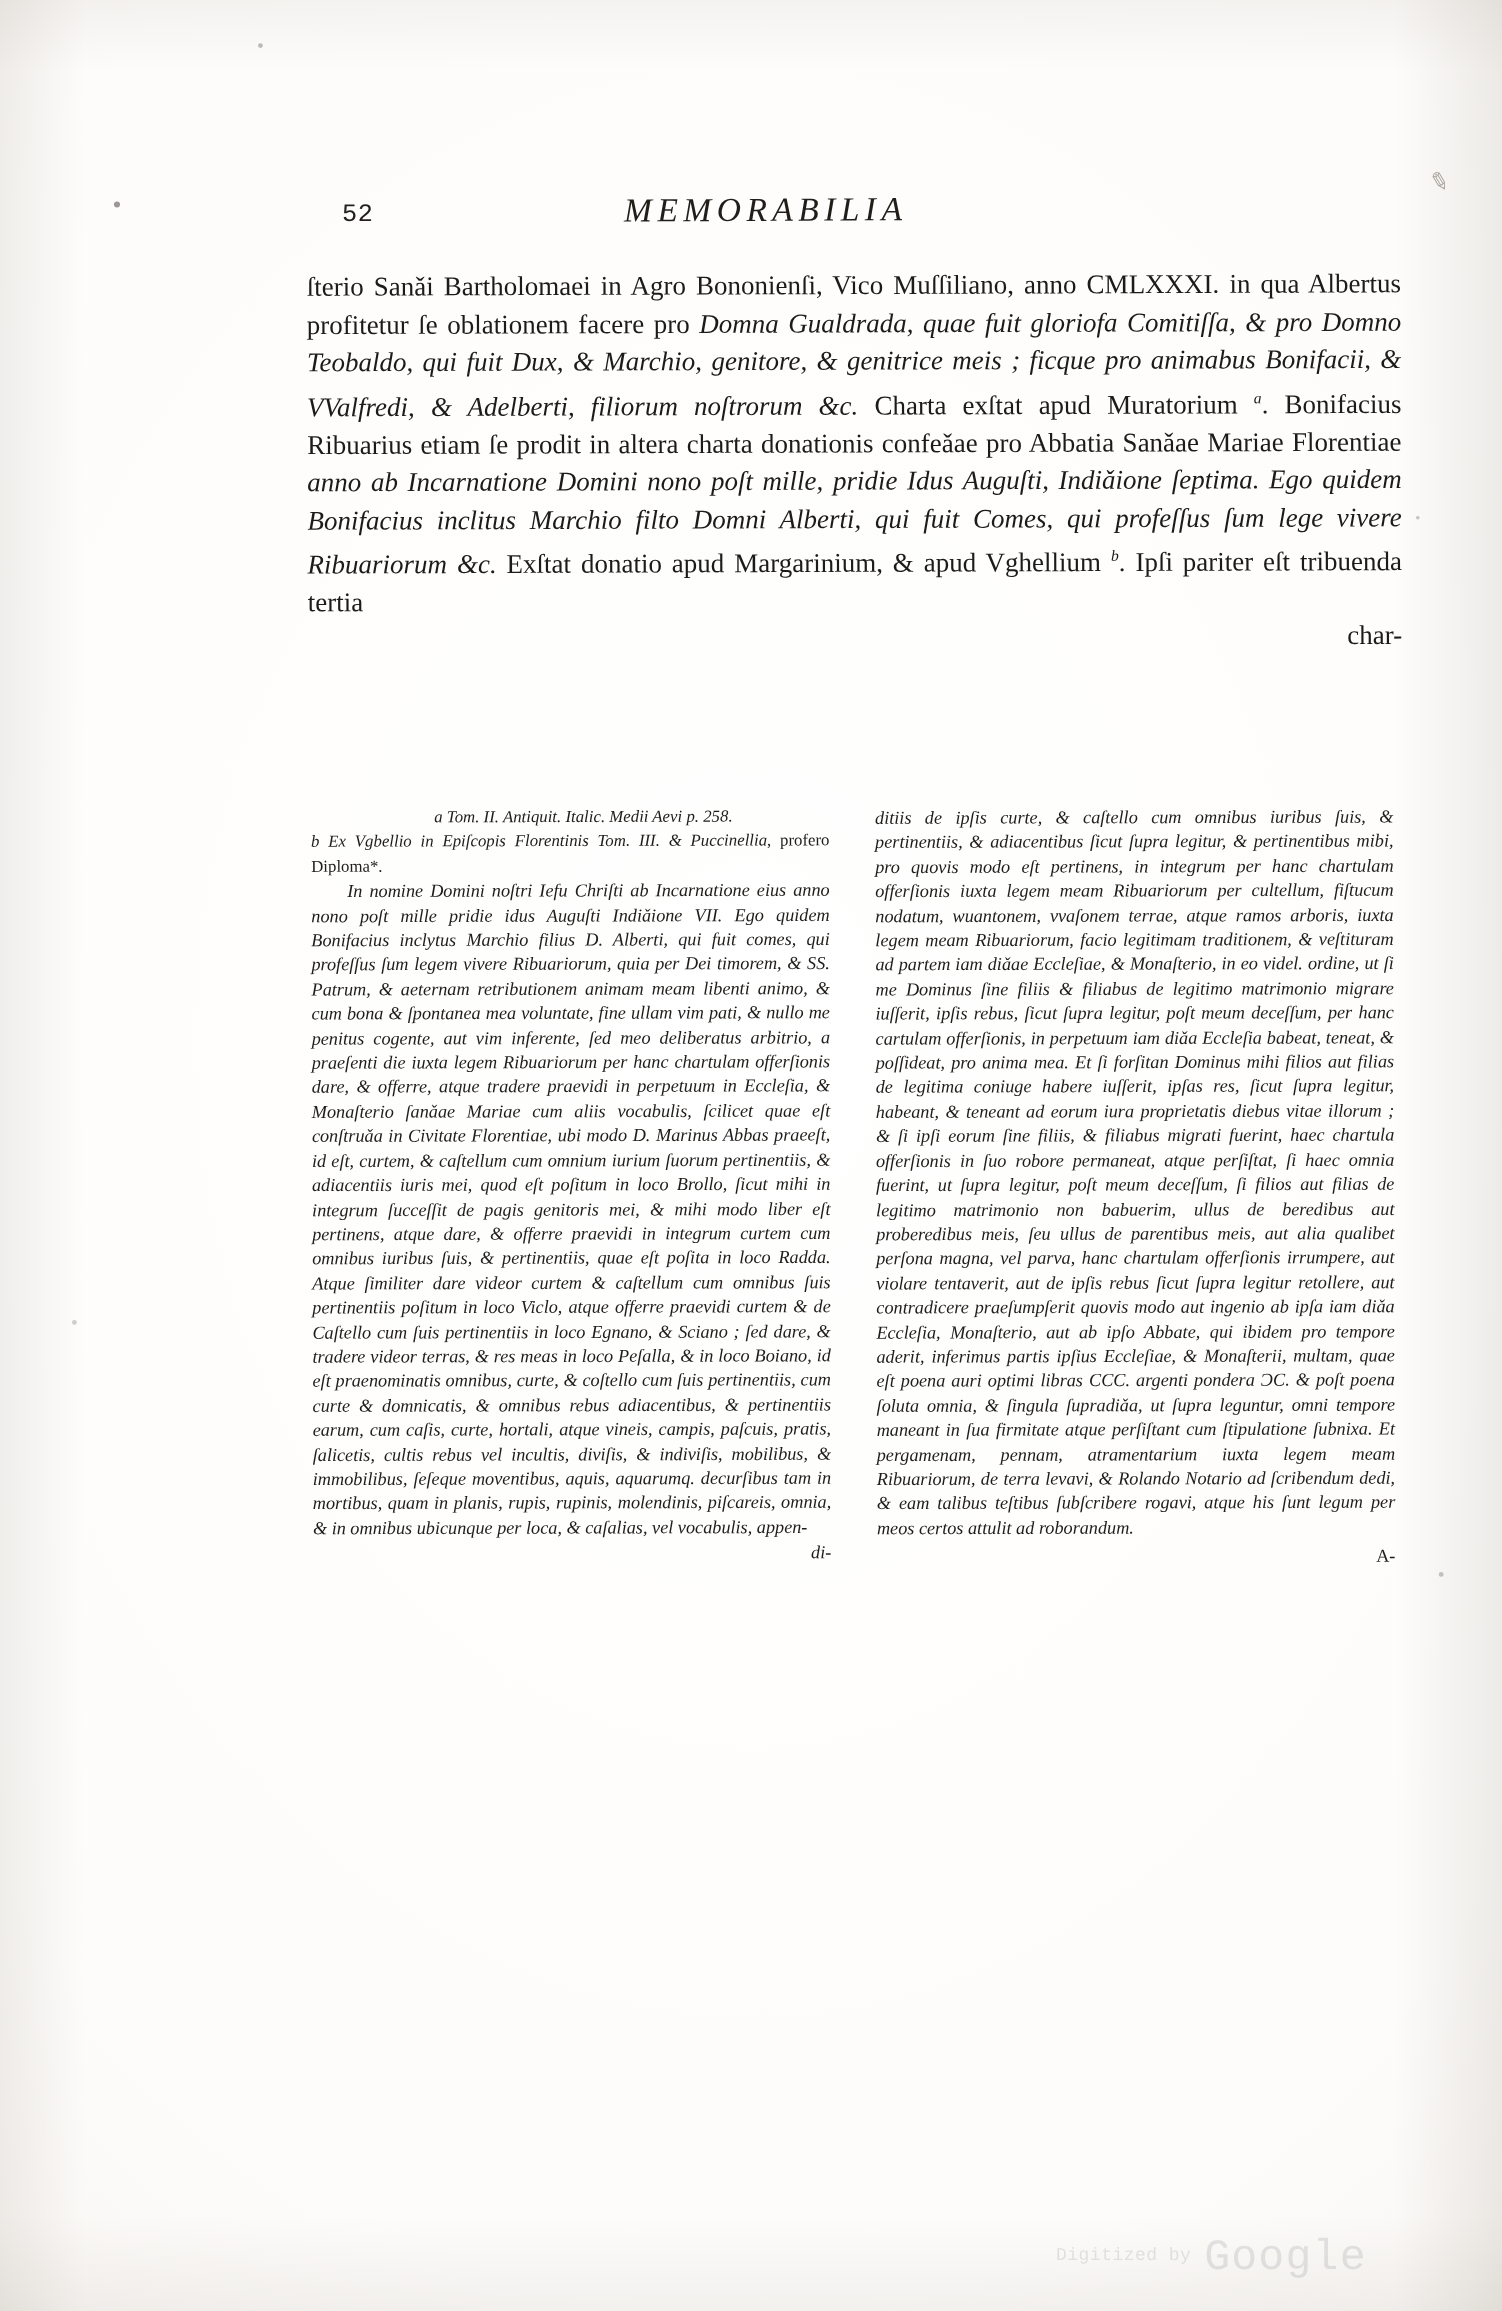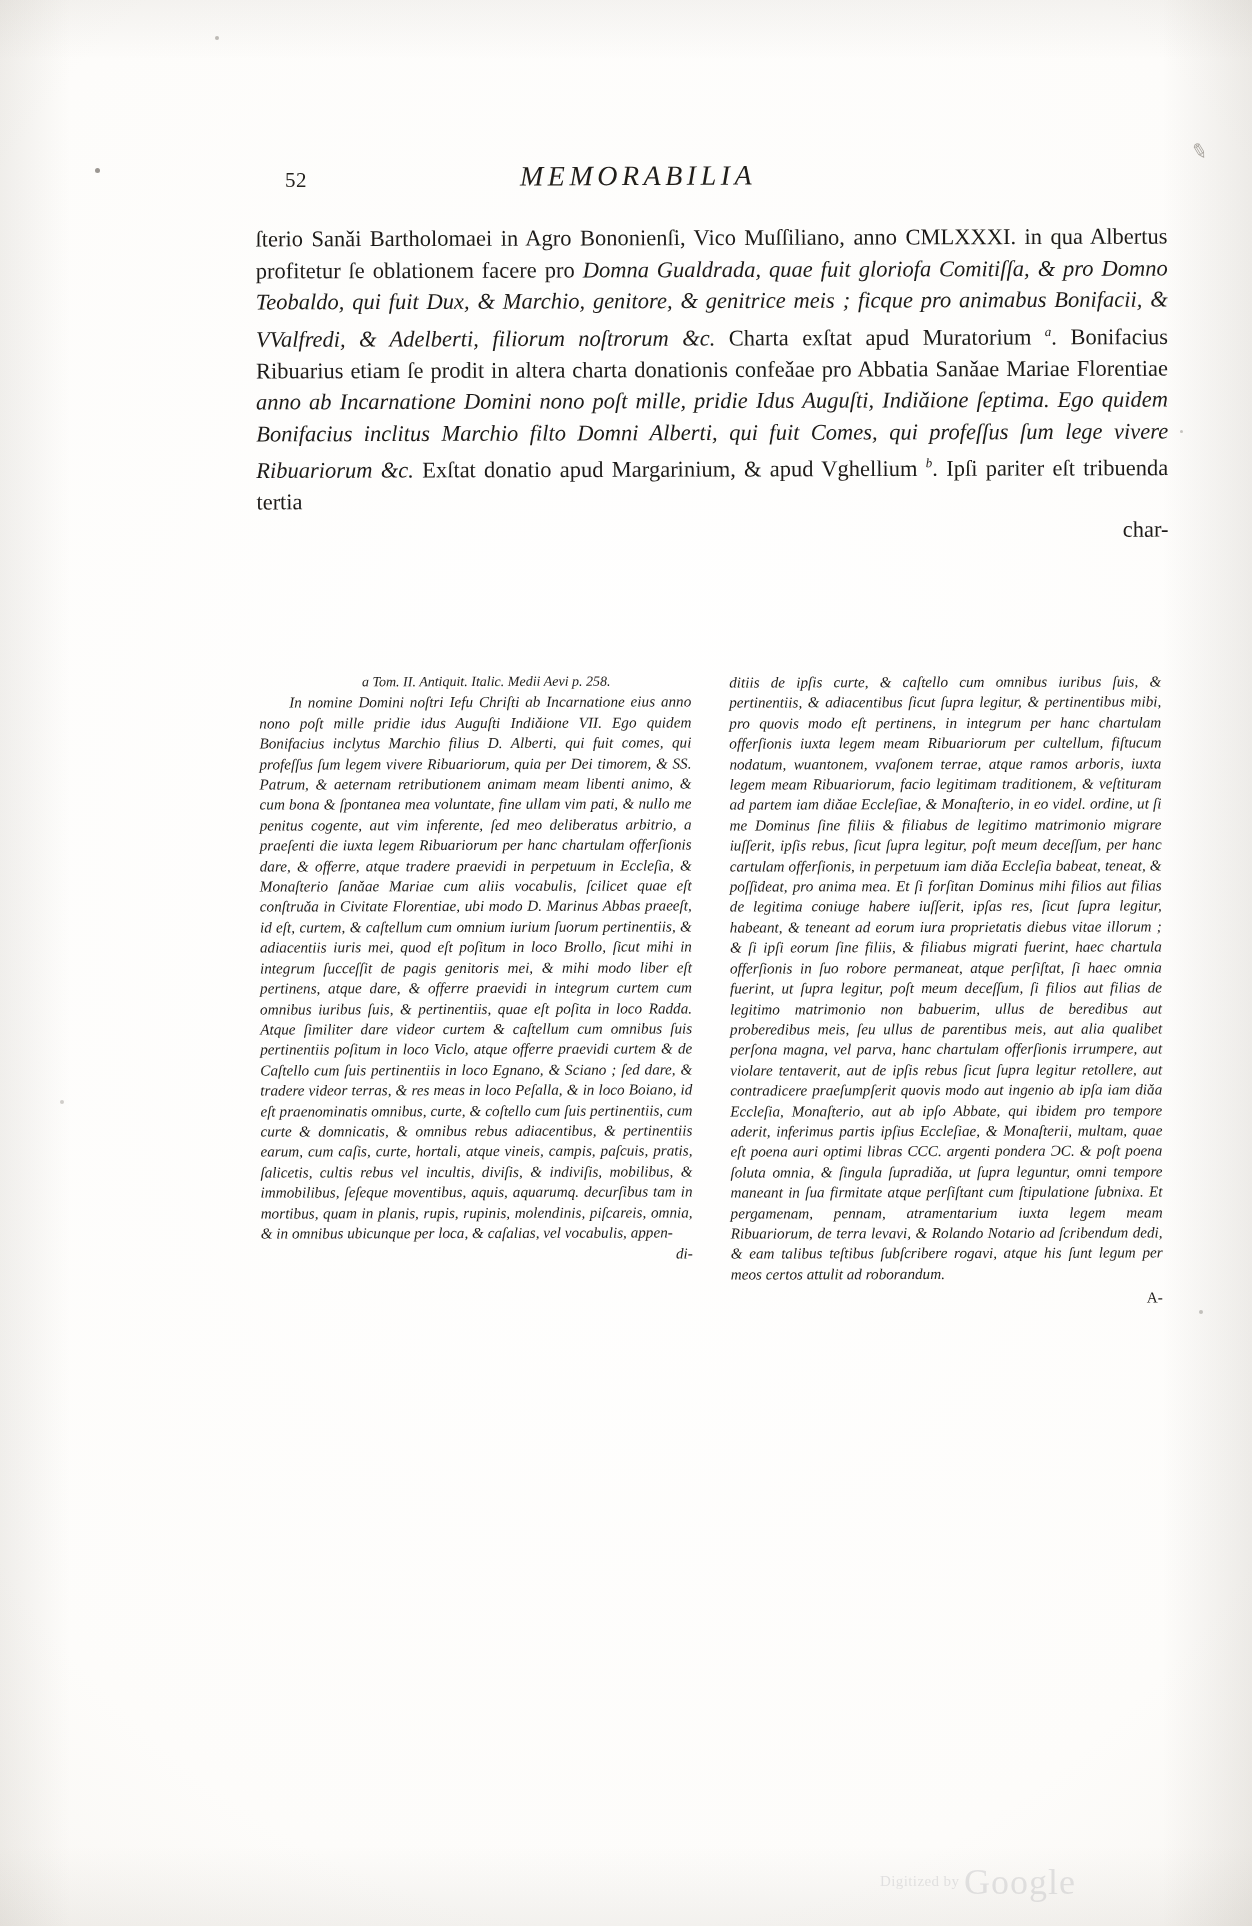--- a/index.html
+++ b/index.html
@@ -48,21 +48,21 @@
     left: 285px;
     top: 160px;
     width: 690px;
     height: 36px;
   }
   .folio {
     position: absolute;
     left: 0;
     top: 8px;
     font-size: 21px;
-    font-family: Liberation Serif, serif;
+    font-family: Liberation Mono, monospace;
     color: #23201c;
     letter-spacing: 0.5px;
   }
   .running-title {
     position: absolute;
     left: 235px;
     top: 0;
     font-style: italic;
     font-size: 28px;
     letter-spacing: 4.5px;
@@ -167,21 +167,21 @@
 
   
   .watermark {
     position: absolute;
     left: 880px;
     top: 1855px;
     width: 330px;
     height: 44px;
     opacity: 0.22;
     color: #6a6f7a;
-    font-family: Liberation Serif, serif;
+    font-family: Liberation Mono, monospace;
     font-size: 17px;
     letter-spacing: 0.4px;
     white-space: nowrap;
   }
   .watermark .gw {
     font-size: 36px;
     letter-spacing: 1px;
     color: #8d8f97;
     position: relative;
     top: 6px;
@@ -210,20 +210,23 @@
       <p>
         <span>ſterio Sanǎi Bartholomaei  in Agro Bononienſi, Vico Muſſiliano, anno CMLXXXI. in qua Albertus profitetur ſe oblationem facere pro </span><span class="it">Domna Gualdrada, quae fuit gloriofa Comitiſſa, &amp; pro Domno Teobaldo, qui fuit Dux, &amp; Marchio, genitore, &amp; genitrice meis ; ficque pro animabus Bonifacii, &amp; VValfredi, &amp; Adelberti, filiorum noſtrorum &amp;c.</span><span> Charta exſtat apud Muratorium </span><span class="sup">a</span><span>. Bonifacius Ribuarius etiam ſe prodit in altera charta donationis confeǎae pro Abbatia Sanǎae Mariae Florentiae </span><span class="it">anno ab Incarnatione Domini nono poſt mille, pridie Idus Auguſti, Indiǎione ſeptima. Ego quidem Bonifacius inclitus Marchio filto Domni Alberti, qui fuit Comes, qui profeſſus ſum lege vivere Ribuariorum &amp;c.</span><span> Exſtat donatio apud Margarinium, &amp; apud Vghellium </span><span class="sup">b</span><span>. Ipſi pariter eſt tribuenda tertia</span>
       </p>
       <span class="rt-hang">char-</span>
     </div>
 
     <div class="notes">
 
       <div class="col left">
         <p class="note-ref note-b" style="text-align:center;">a  Tom. II. Antiquit. Italic. Medii Aevi p. 258.</p>
+        <p class="note-ref">
+          <span>b  Ex Vgbellio in Epiſcopis Florentinis Tom. III. &amp; Puccinellia</span><span style="font-style:normal;">, profero Diploma*.</span>
+        </p>
         <p class="charter">In nomine Domini noſtri Iefu Chriſti ab Incarnatione eius anno nono poſt mille pridie idus Auguſti Indiǎione VII. Ego quidem Bonifacius inclytus Marchio filius D. Alberti, qui fuit comes, qui profeſſus ſum legem vivere Ribuariorum, quia per Dei timorem, &amp; SS. Patrum, &amp; aeternam retributionem animam meam libenti animo, &amp; cum bona &amp; ſpontanea mea voluntate, fine ullam vim pati, &amp; nullo me penitus cogente, aut vim inferente, ſed meo deliberatus arbitrio, a praeſenti die iuxta legem Ribuariorum per hanc chartulam offerſionis dare, &amp; offerre, atque tradere praevidi in perpetuum in Eccleſia, &amp; Monaſterio ſanǎae Mariae cum aliis vocabulis, ſcilicet quae eſt conſtruǎa in Civitate Florentiae, ubi modo D. Marinus Abbas praeeſt, id eſt, curtem, &amp; caſtellum cum omnium iurium ſuorum pertinentiis, &amp; adiacentiis iuris mei, quod eſt poſitum in loco Brollo, ſicut mihi in integrum ſucceſſit de pagis genitoris mei, &amp; mihi modo liber eſt pertinens, atque dare, &amp; offerre praevidi in integrum curtem cum omnibus iuribus ſuis, &amp; pertinentiis, quae eſt poſita in loco Radda. Atque ſimiliter dare videor curtem &amp; caſtellum cum omnibus ſuis pertinentiis poſitum in loco Viclo, atque offerre praevidi curtem &amp; de Caſtello cum ſuis pertinentiis in loco Egnano, &amp; Sciano ; ſed dare, &amp; tradere videor terras, &amp; res meas in loco Peſalla, &amp; in loco Boiano, id eſt praenominatis omnibus, curte, &amp; coſtello cum ſuis pertinentiis, cum curte &amp; domnicatis, &amp; omnibus rebus adiacentibus, &amp; pertinentiis earum, cum caſis, curte, hortali, atque vineis, campis, paſcuis, pratis, ſalicetis, cultis rebus vel incultis, diviſis, &amp; indiviſis, mobilibus, &amp; immobilibus, ſeſeque moventibus, aquis, aquarumq. decurſibus tam in mortibus, quam in planis, rupis, rupinis, molendinis, piſcareis, omnia, &amp; in omnibus ubicunque per loca, &amp; caſalias, vel vocabulis, appen-</p>
         <span class="catchword">di-</span>
       </div>
 
       <div class="col right">
         <p class="charter" style="text-indent:0;">ditiis de ipſis curte, &amp; caſtello cum omnibus iuribus ſuis, &amp; pertinentiis, &amp; adiacentibus ſicut ſupra legitur, &amp; pertinentibus mibi, pro quovis modo eſt pertinens, in integrum per hanc chartulam offerſionis iuxta legem meam Ribuariorum per cultellum, fiſtucum nodatum, wuantonem, vvaſonem terrae, atque ramos arboris, iuxta legem meam Ribuariorum, facio legitimam traditionem, &amp; veſtituram ad partem iam diǎae Eccleſiae, &amp; Monaſterio, in eo videl. ordine, ut ſi me Dominus ſine filiis &amp; filiabus de legitimo matrimonio migrare iuſſerit, ipſis rebus, ſicut ſupra legitur, poſt meum deceſſum, per hanc cartulam offerſionis, in perpetuum iam diǎa Eccleſia babeat, teneat, &amp; poſſideat, pro anima mea. Et ſi forſitan Dominus mihi filios aut filias de legitima coniuge habere iuſſerit, ipſas res, ſicut ſupra legitur, habeant, &amp; teneant ad eorum iura proprietatis diebus vitae illorum ; &amp; ſi ipſi eorum ſine filiis, &amp; filiabus migrati fuerint, haec chartula offerſionis in ſuo robore permaneat, atque perſiſtat, ſi haec omnia fuerint, ut ſupra legitur, poſt meum deceſſum, ſi filios aut filias de legitimo matrimonio non babuerim, ullus de beredibus aut proberedibus meis, ſeu ullus de parentibus meis, aut alia qualibet perſona magna, vel parva, hanc chartulam offerſionis irrumpere, aut violare tentaverit, aut de ipſis rebus ſicut ſupra legitur retollere, aut contradicere praeſumpſerit quovis modo aut ingenio ab ipſa iam diǎa Eccleſia, Monaſterio, aut ab ipſo Abbate, qui ibidem pro tempore aderit, inferimus partis ipſius Eccleſiae, &amp; Monaſterii, multam, quae eſt poena auri optimi libras CCC. argenti pondera ƆC. &amp; poſt poena ſoluta omnia, &amp; ſingula ſupradiǎa, ut ſupra leguntur, omni tempore maneant in ſua firmitate atque perſiſtant cum ſtipulatione ſubnixa. Et pergamenam, pennam, atramentarium iuxta legem meam Ribuariorum, de terra levavi, &amp; Rolando Notario ad ſcribendum dedi, &amp; eam talibus teſtibus ſubſcribere rogavi, atque his ſunt legum per meos certos attulit ad roborandum.</p>
         <span class="catchword-right">A-</span>
       </div>
 
     </div>

